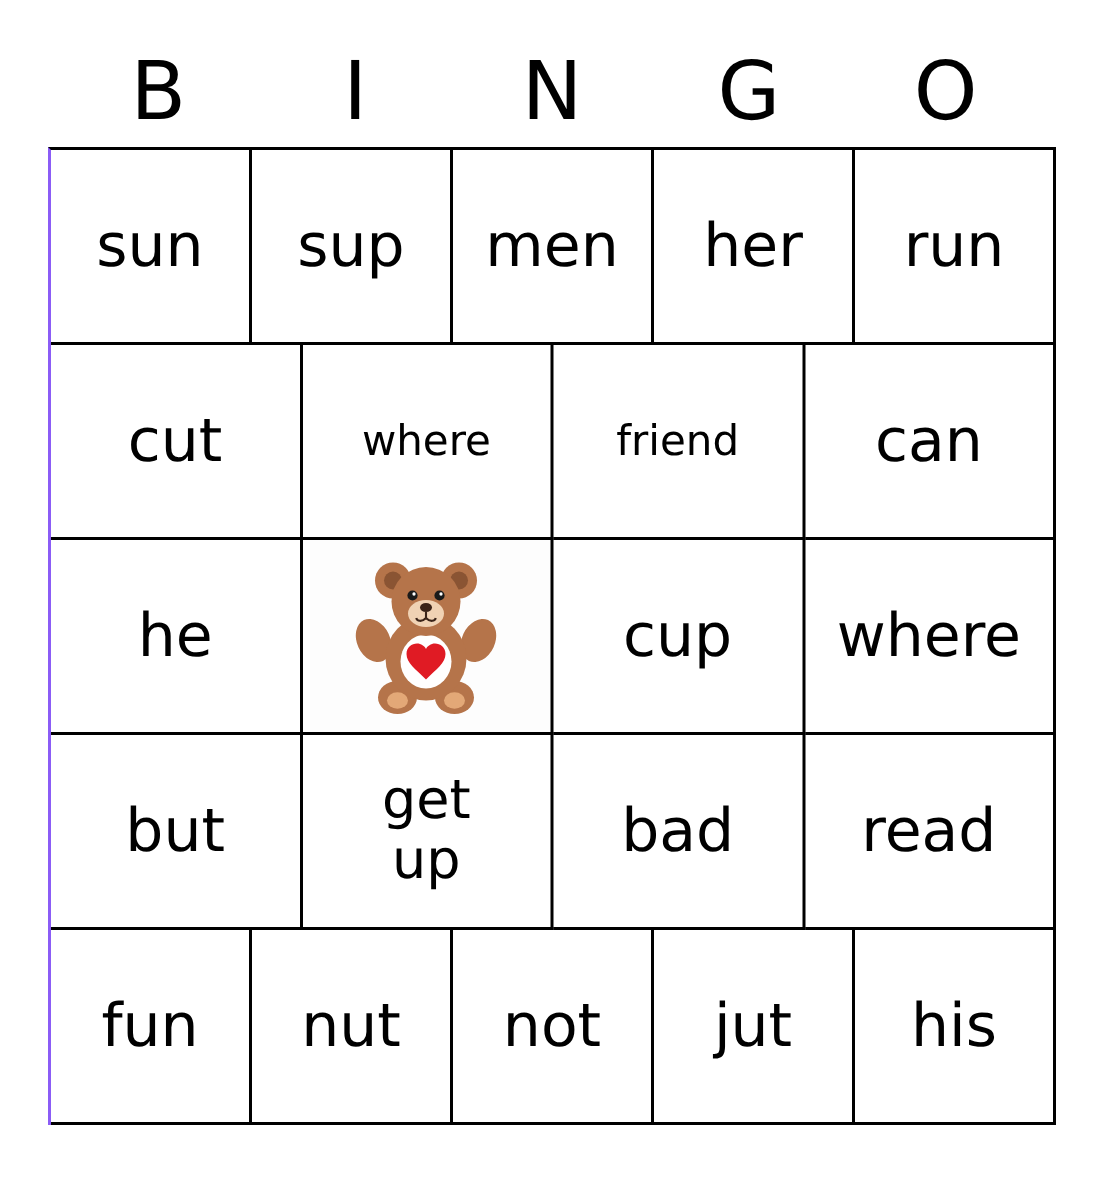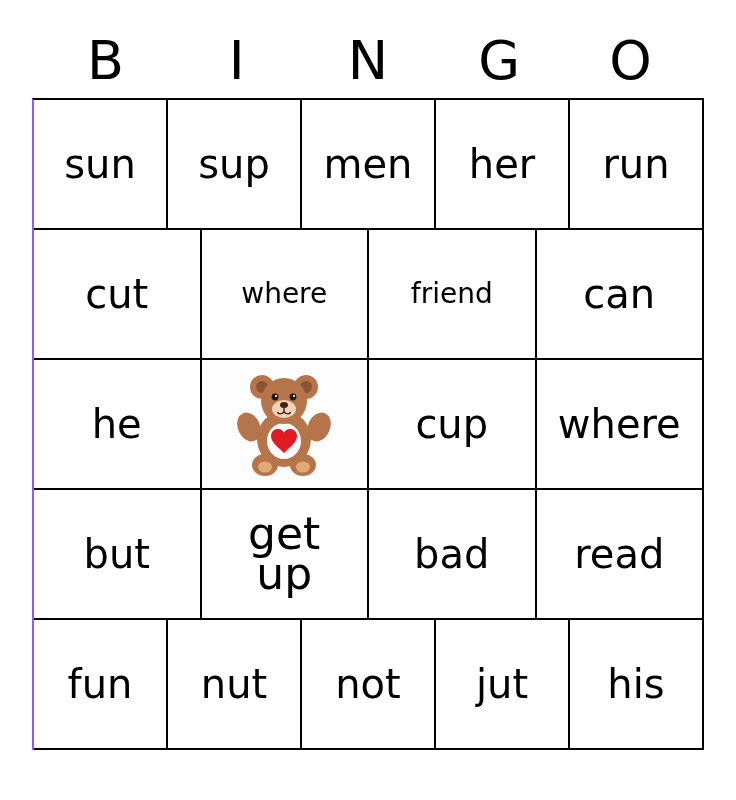--- a/index.html
+++ b/index.html
@@ -66,21 +66,21 @@
     width: 100%;
     font-size: 40px;
     line-height: 44px;
     font-family: "DejaVu Sans", sans-serif;
   }
   .cell-text.small {
     font-size: 28px;
     line-height: 32px;
   }
   .cell-text.two-line {
-    font-size: 44px;
+    font-size: 36px;
     line-height: 40px;
   }
   .free-cell {
     background: #fdfdfd;
   }
   .bear {
     width: 96px;
     height: 110px;
     display: block;
   }

